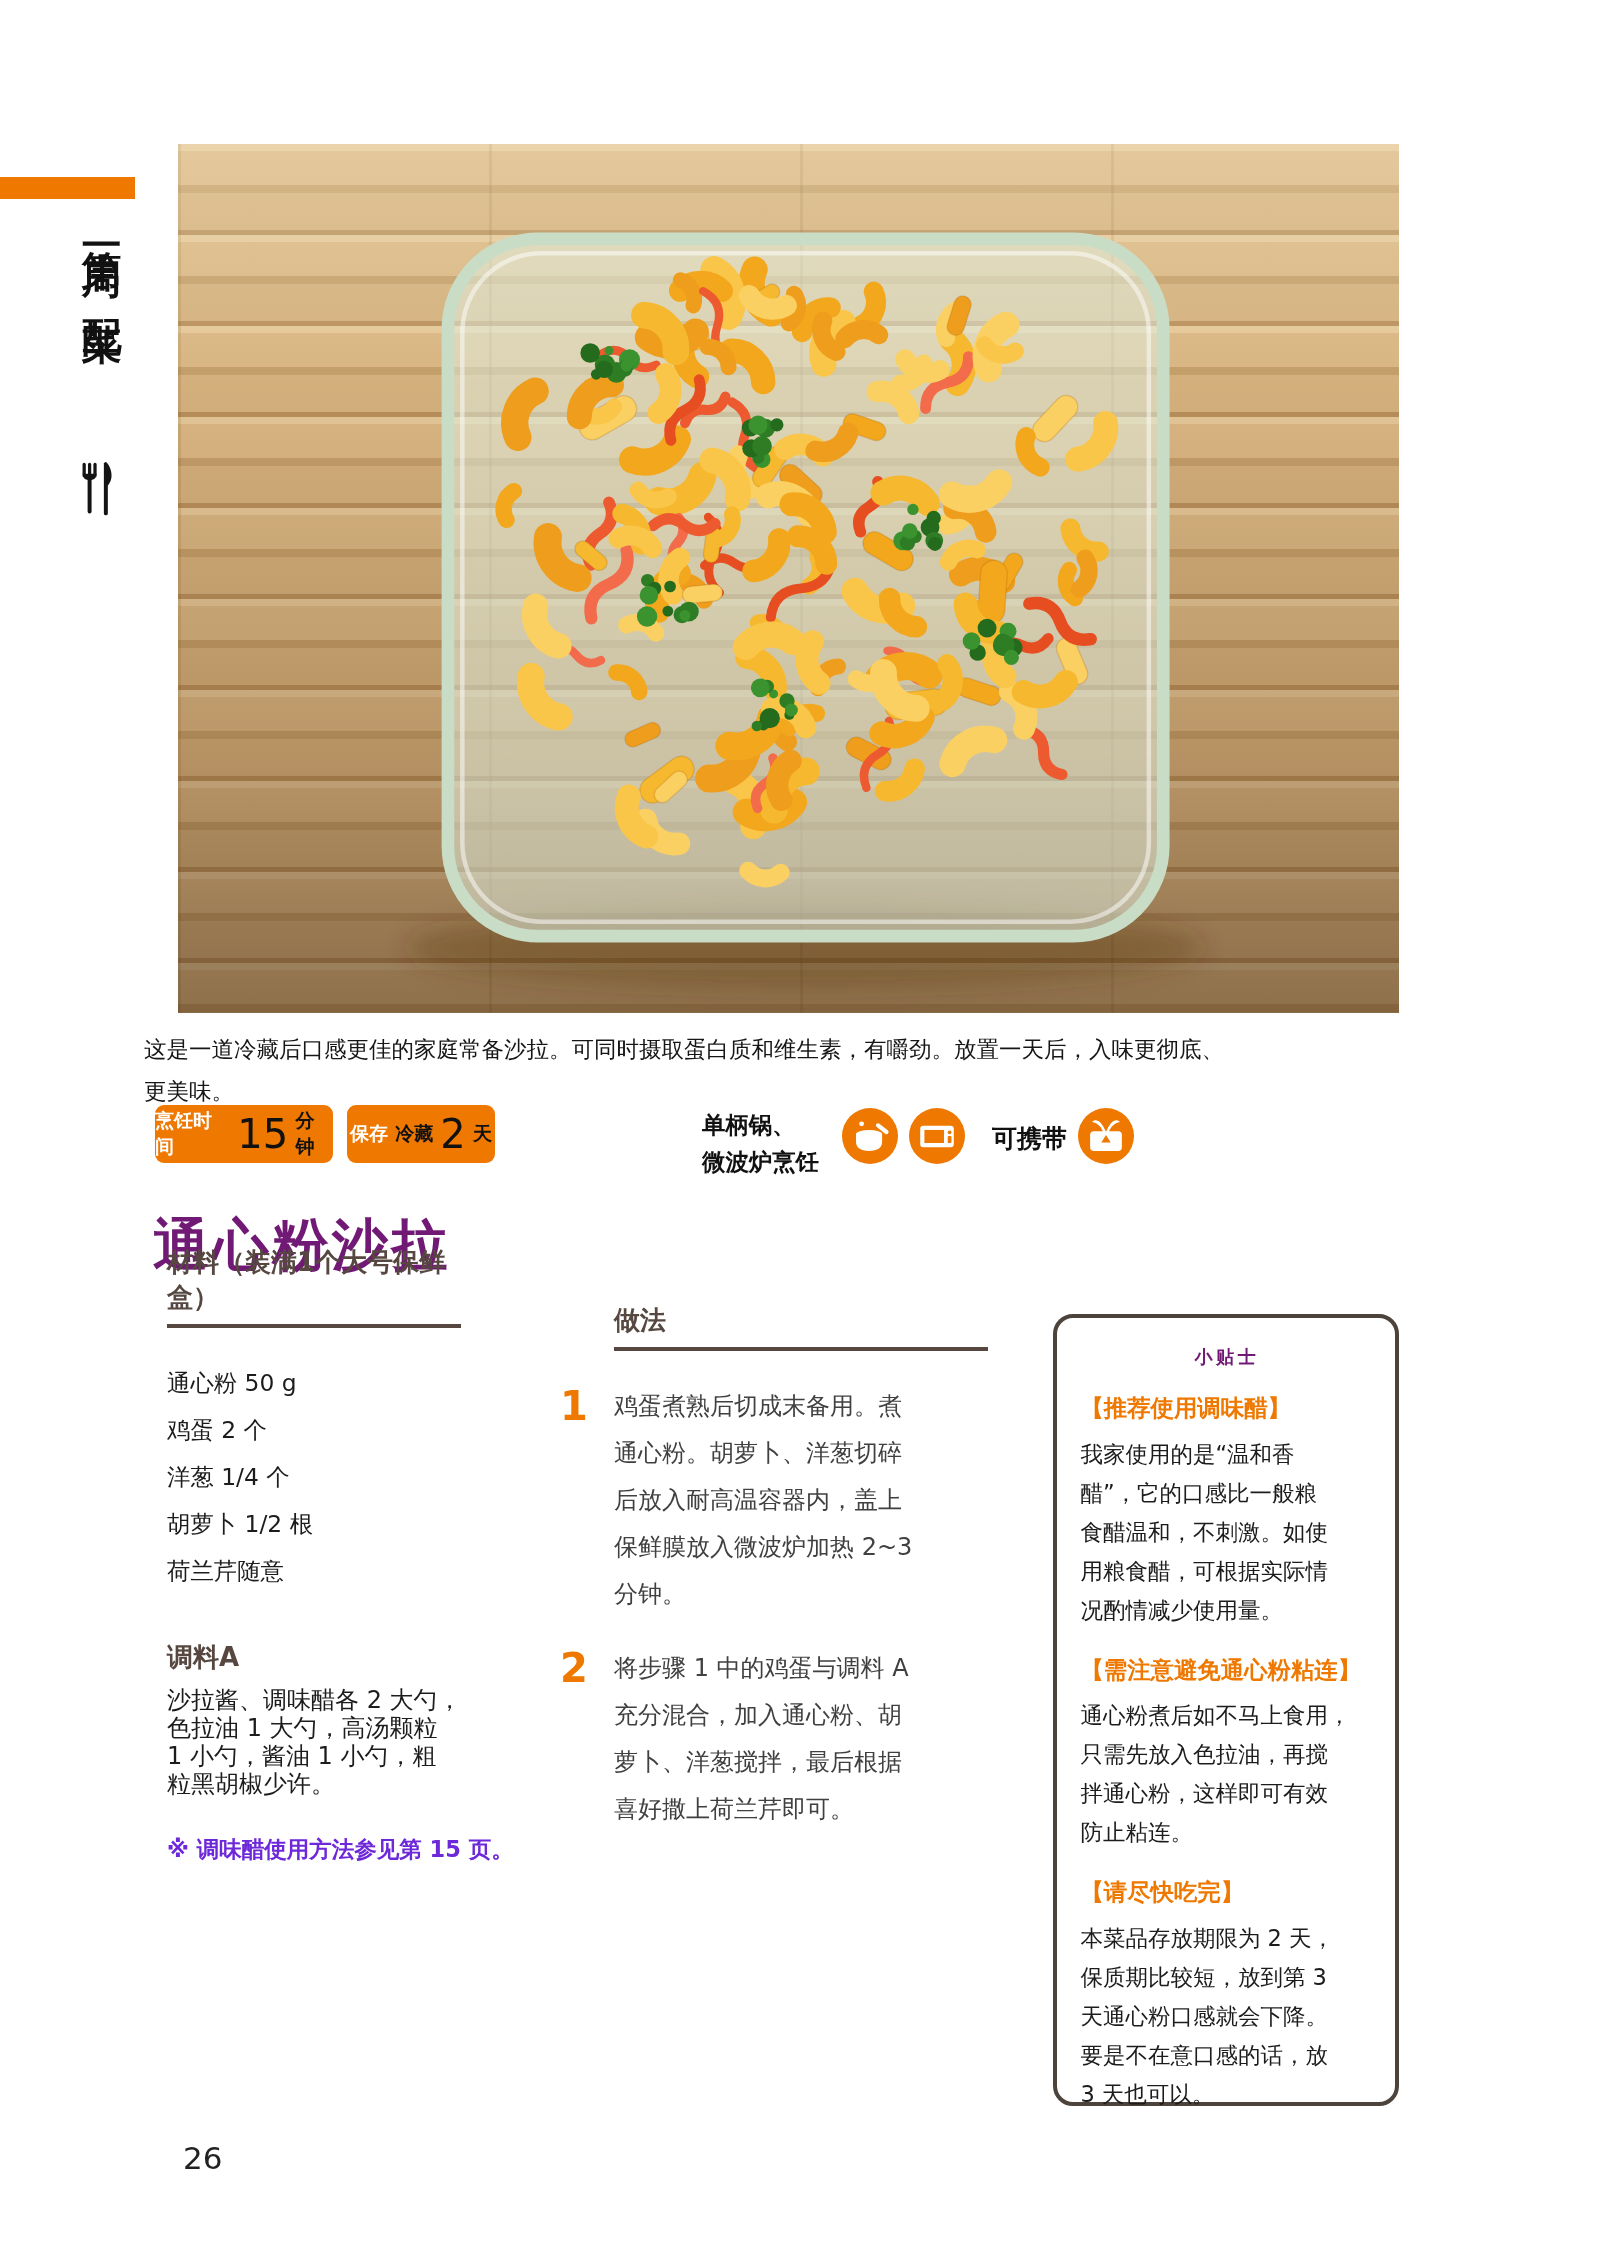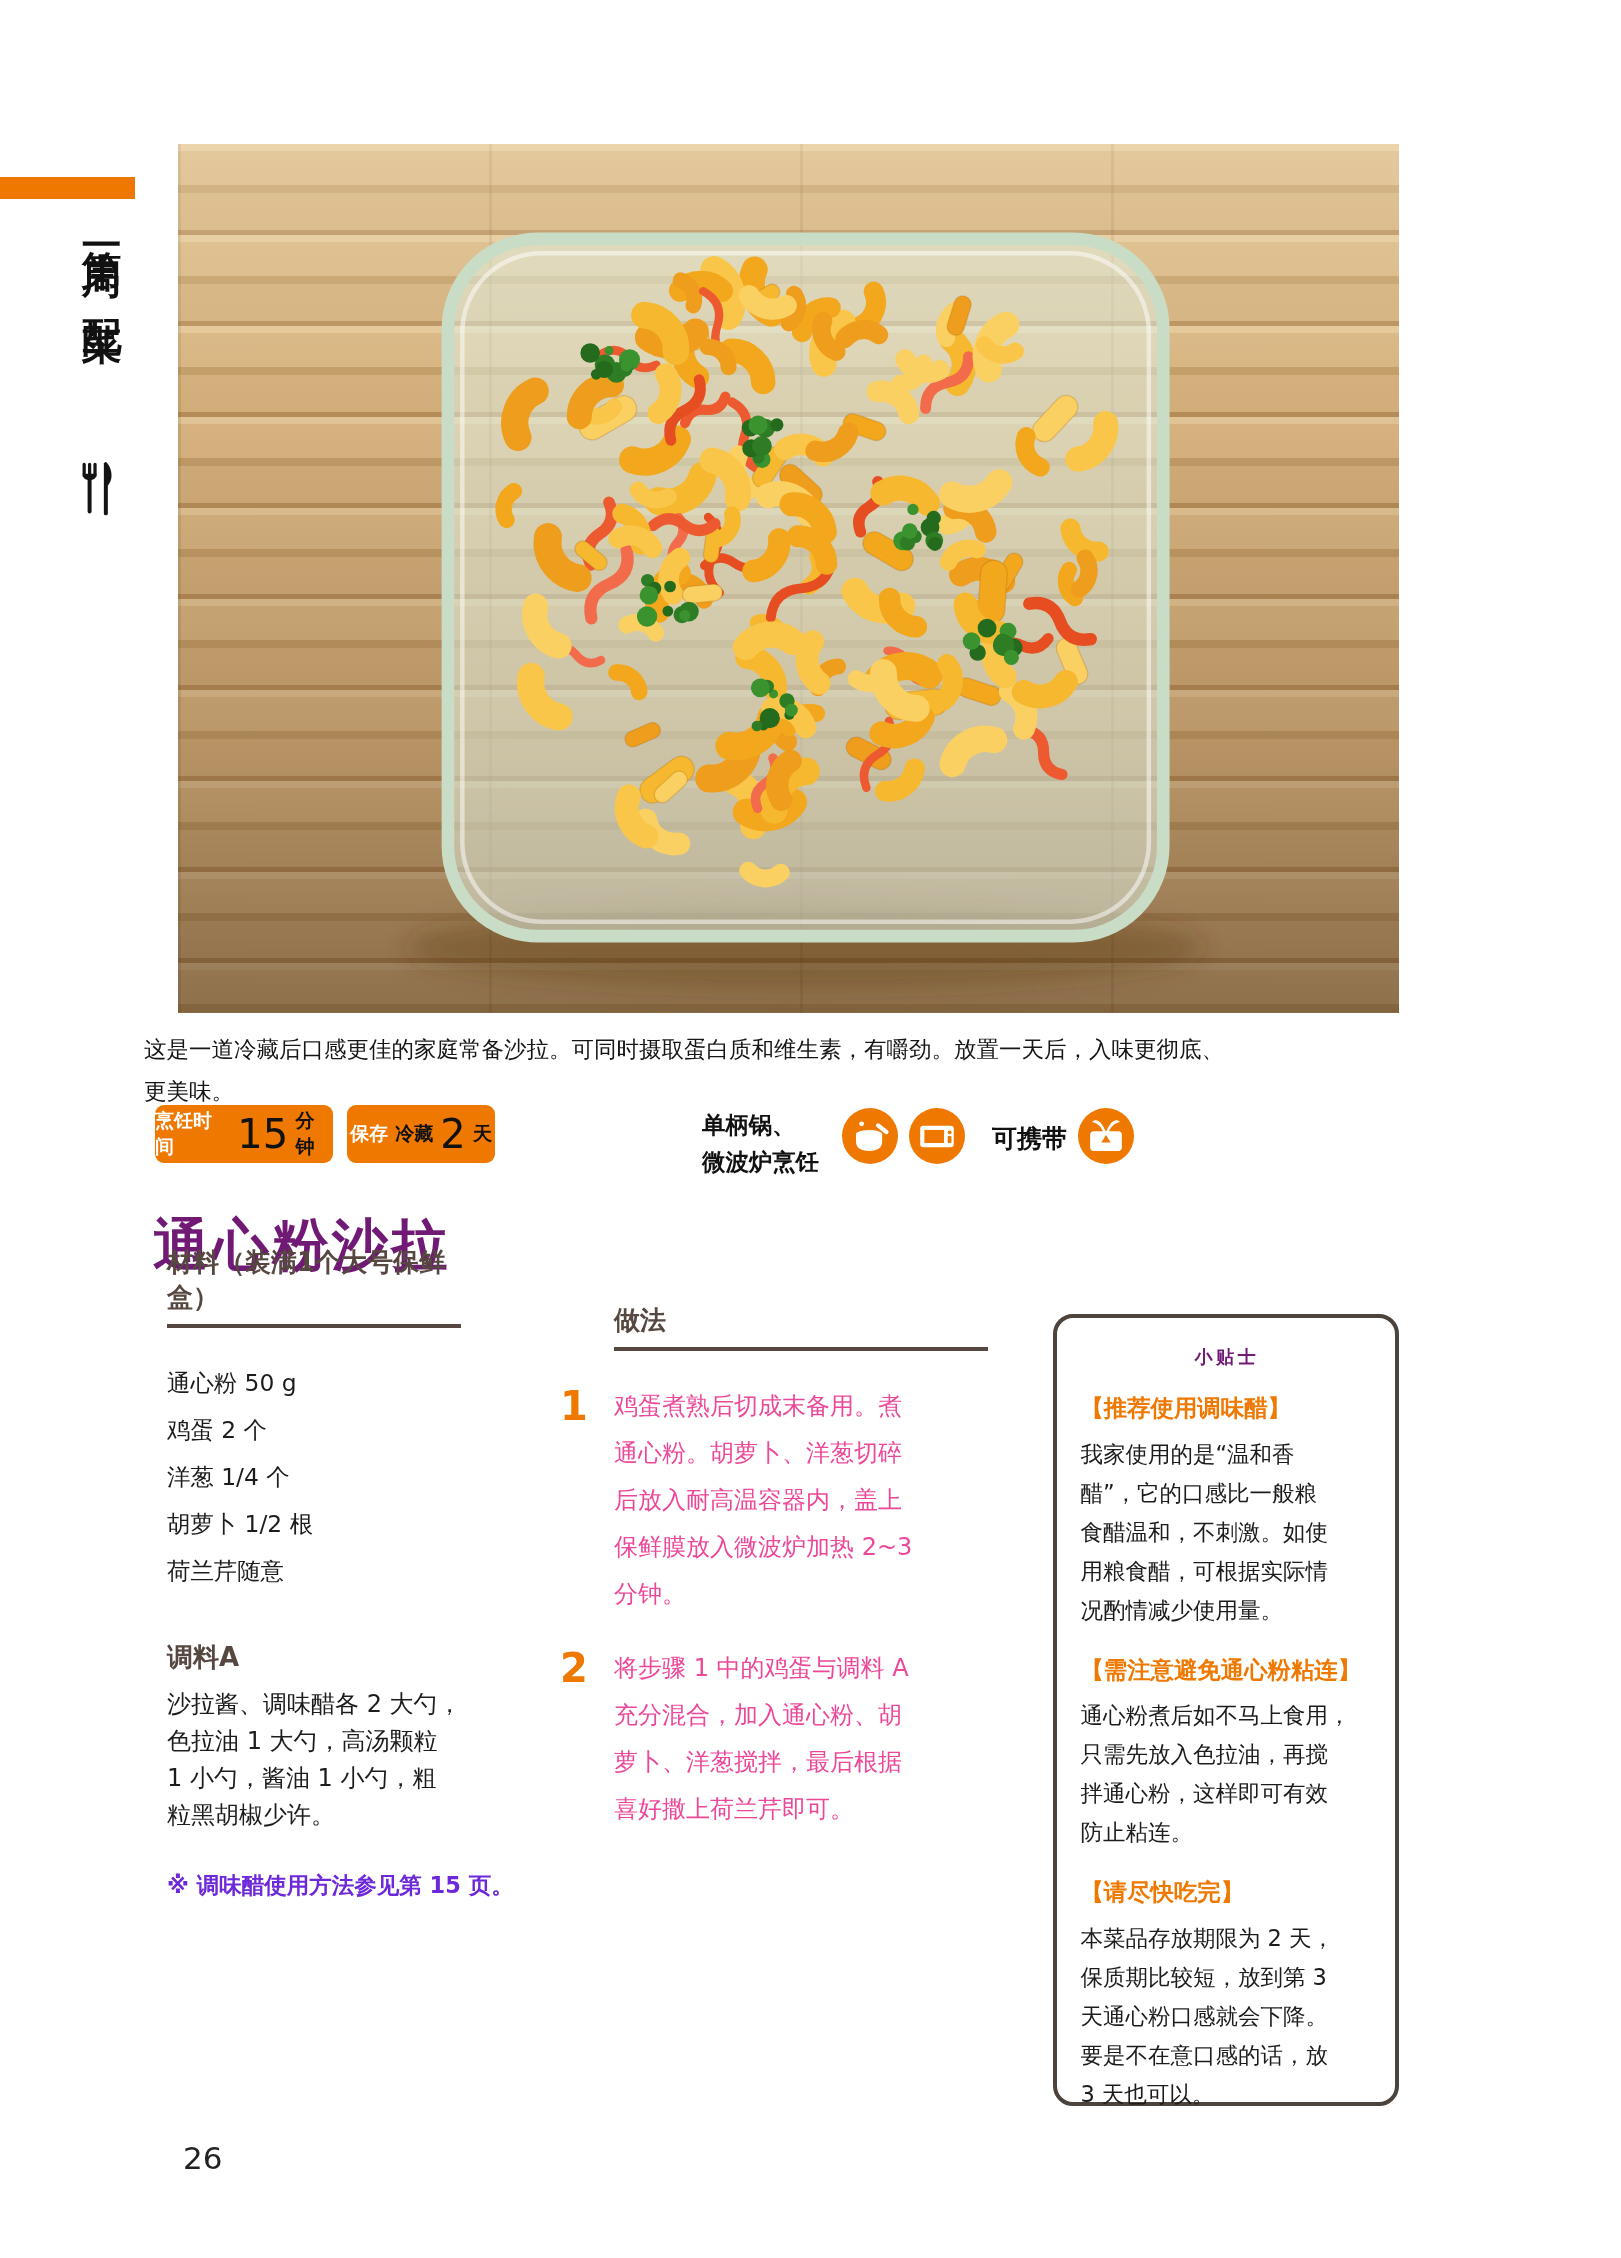--- a/index.html
+++ b/index.html
@@ -50,30 +50,30 @@
   .recipe-title{position:absolute;left:153px;top:1208px;font-size:56px;font-weight:bold;letter-spacing:3.6px;color:#701a75;}
 
   
   .col-materials{position:absolute;left:167px;top:1245px;width:414px;}
   .sec-head{font-size:26px;font-weight:bold;color:var(--brown);}
   .sec-head.u{border-bottom:4.5px solid var(--brown);padding-bottom:9px;}
   .col-materials .sec-head{width:294px;}
   .ingredient-list{list-style:none;margin-top:32px;}
   .ingredient-list li{font-size:23.4px;line-height:47px;color:#1c1c1c;}
   .seasoning-head{margin-top:45px;font-size:26px;font-weight:bold;color:var(--brown);}
-  .seasoning-text{margin-top:10.8px;font-size:24px;line-height:37px;color:#1c1c1c;}
+  .seasoning-text{margin-top:10.8px;font-size:24px;line-height:28px;color:#1c1c1c;}
   .mat-note{margin-top:36px;font-size:22.5px;font-weight:bold;color:#6d28d9;}
 
   .col-steps{position:absolute;left:560px;top:1303px;width:441px;}
   .col-steps .sec-head{margin-left:54px;width:374px;}
   .steps-wrap{margin-top:32px;}
   .step{display:flex;align-items:flex-start;}
   .step + .step{margin-top:27px;}
   .step-num{width:54px;font-size:40px;line-height:47px;font-weight:bold;color:var(--accent);}
-  .step-text{flex:1;font-size:24px;line-height:47px;color:#ec4899;}
+  .step-text{flex:1;font-size:24px;line-height:47px;color:#404040;}
 
   
   .tips-box{position:absolute;left:1053px;top:1314px;width:346px;height:792px;
     border:4.5px solid var(--tipsborder);border-radius:20px;background:#ffffff;padding:27px 21.6px 18px 23.4px;}
   .tips-head{text-align:center;font-size:18px;font-weight:bold;color:#701a75;letter-spacing:3.6px;}
   .tip-title{margin-top:23.4px;font-size:23.4px;font-weight:bold;color:var(--accent);}
   .tip-text{margin-top:10.8px;font-size:22.5px;line-height:39px;color:#1c1c1c;}
 
   .page-num{position:absolute;left:183px;top:2140px;font-size:31px;color:#222;}
 </style>

